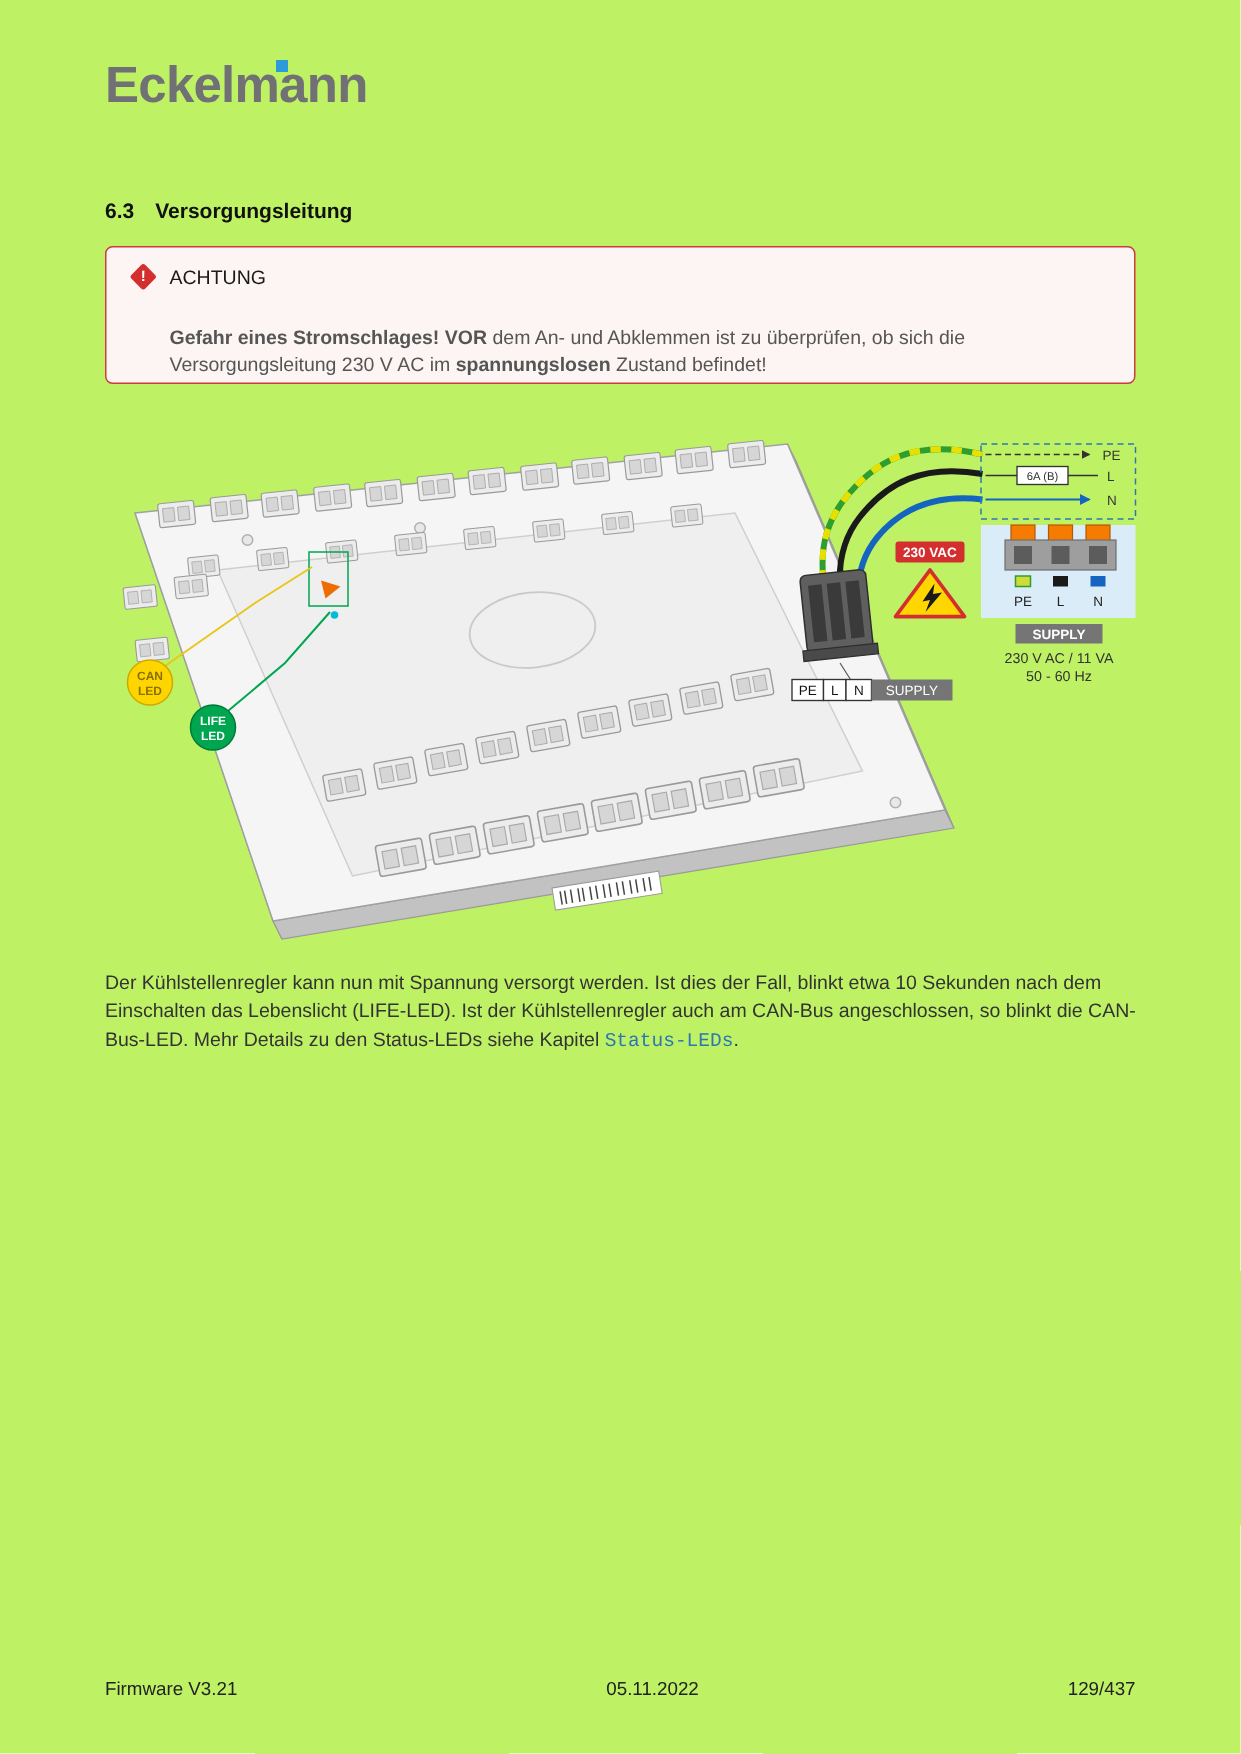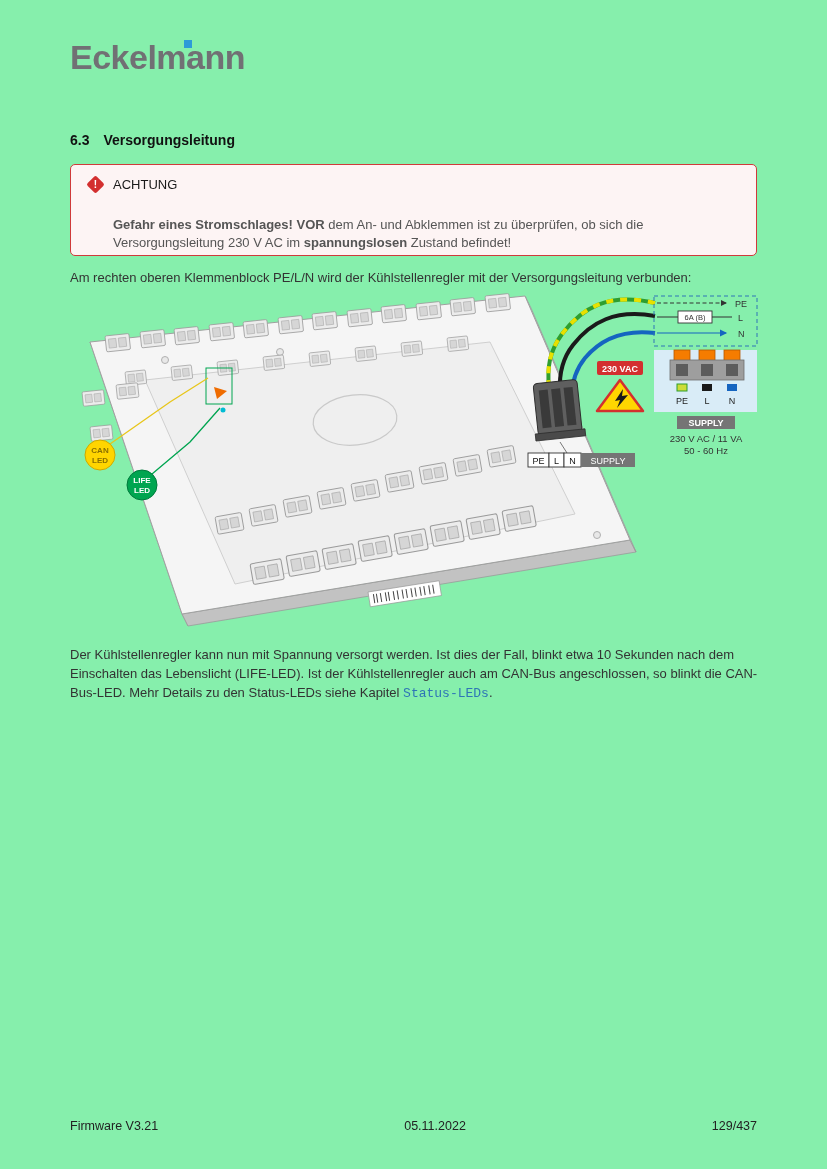--- a/index.html
+++ b/index.html
@@ -1,17 +1,17 @@
 <!DOCTYPE html>
 <html><head>
 <meta charset="utf-8">
 <style>
   html,body { margin:0; padding:0; background:#ffffff; }
   .page {
-    position:relative; width:827px; height:1169px; background:#86efac;
+    position:relative; width:827px; height:1169px; background:#bef264;
     font-family:"Liberation Sans", sans-serif; color:#333; overflow:hidden;
   }
   
   .logo { position:absolute; left:70px; top:38px; height:44px; }
   .logo-text { font-size:34px; font-weight:bold; color:#717074; letter-spacing:-0.5px; }
   .logo-accent { position:absolute; left:114px; top:2px; width:8px; height:8px; background:#2d9bd8; }
   
   .heading { position:absolute; left:70px; top:132px; margin:0; font-size:14px; font-weight:bold; color:#111; }
   .heading .num { margin-right:14px; }
   
@@ -52,21 +52,20 @@
     <span class="warn-icon">
         <i>!</i>
       </span>
     <div class="warn-title">ACHTUNG</div>
     <div class="warn-body">
       <br>
       <span class="b">Gefahr eines Stromschlages! VOR</span><span> dem An- und Abklemmen ist zu überprüfen, ob sich die Versorgungsleitung 230 V AC im </span><span class="b">spannungslosen</span><span> Zustand befindet!</span>
     </div>
   </div>
 
-  <p class="intro">Am rechten oberen Klemmenblock PE/L/N wird der Kühlstellenregler mit der Versorgungsleitung verbunden:</p>
 
   <div class="figure">
     <svg viewBox="0 0 690 345" width="690" height="345">
       <defs>
         <g id="term">
           <rect x="0" y="0" width="24" height="16" rx="1.5" fill="#ececec" stroke="#9a9a9a" stroke-width="0.8"></rect>
           <rect x="3" y="3.5" width="7.5" height="9" fill="#d6d6d6" stroke="#aaaaaa" stroke-width="0.6"></rect>
           <rect x="13" y="3.5" width="7.5" height="9" fill="#d6d6d6" stroke="#aaaaaa" stroke-width="0.6"></rect>
         </g>
         <marker id="arrow" markerWidth="7" markerHeight="7" refX="5" refY="3" orient="auto">

